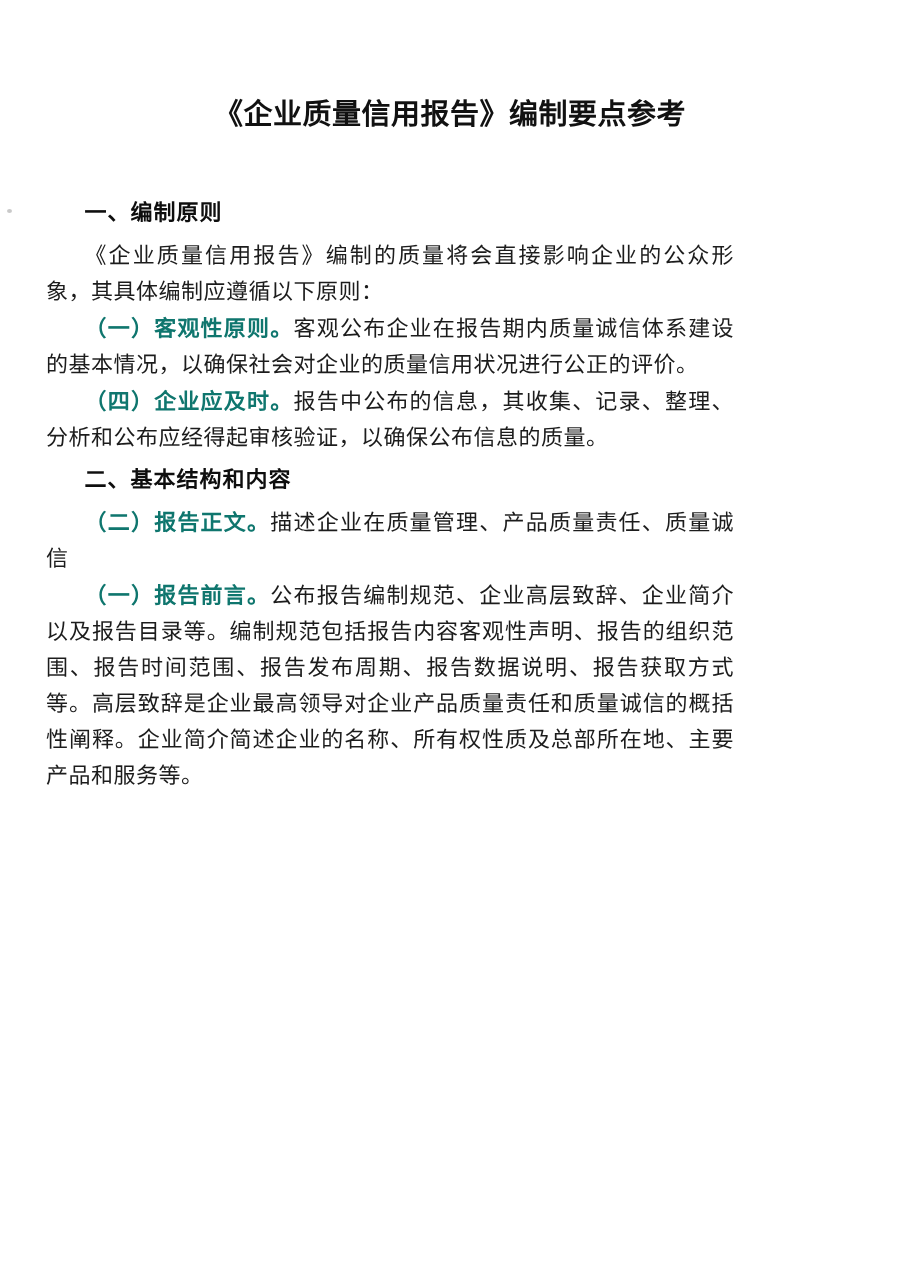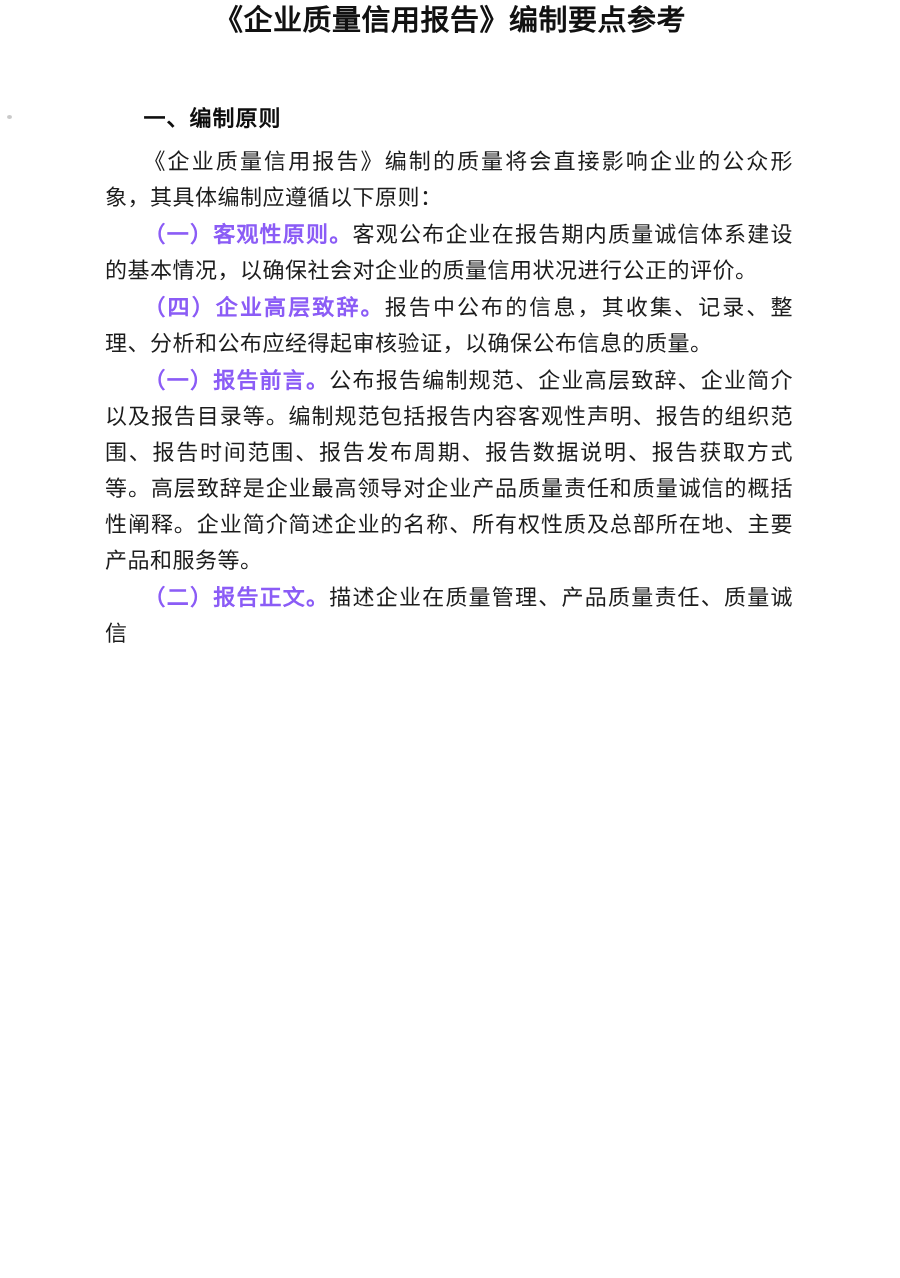--- a/index.html
+++ b/index.html
@@ -20,31 +20,32 @@
   .scan-speck {
     position: absolute;
     left: 7px;
     top: 115px;
     width: 5px;
     height: 4px;
     background: #c9c9c9;
     border-radius: 50%;
   }
   .doc-title {
+    margin-top: 94px;
     text-align: center;
     font-family: "DejaVu Serif", "Liberation Serif", serif;
     font-weight: 700;
     font-size: 29px;
     line-height: 40px;
     color: #111111;
     letter-spacing: 0.5px;
     white-space: nowrap;
   }
   .content {
-    margin: 55px 108px 0 105px;
+    margin: 55px 108px 0 46px;
     width: 688px;
     font-size: 22px;
     line-height: 48px;
     letter-spacing: 0.5px;
     text-align: justify;
     text-justify: inter-ideograph;
     color: #1c1c1c;
   }
   .section-heading {
     font-family: "DejaVu Sans", "Liberation Sans", sans-serif;
@@ -54,37 +55,38 @@
     text-indent: 1.75em;
     color: #0e0e0e;
     letter-spacing: 1px;
   }
   .doc-paragraph {
     text-indent: 1.75em;
     line-height: 36px;
   }
   .para-lead {
     font-weight: 700;
-    color: #8b5cf6;
+    color: #0f766e;
   }
 </style>
 </head>
 <body>
 
 <div class="page">
   <div class="scan-speck"></div>
 
   <h1 class="doc-title">《企业质量信用报告》编制要点参考</h1>
 
   <div class="content" id="sections-root">
       <section class="doc-section">
     <h2 class="section-heading">一、编制原则</h2>
   <p class="doc-paragraph"><b class="para-lead"></b><span class="para-text">《企业质量信用报告》编制的质量将会直接影响企业的公众形象，其具体编制应遵循以下原则：</span></p>
         <p class="doc-paragraph"><b class="para-lead">（一）客观性原则。</b><span class="para-text">客观公布企业在报告期内质量诚信体系建设的基本情况，以确保社会对企业的质量信用状况进行公正的评价。</span></p>
-        <p class="doc-paragraph"><b class="para-lead">（四）企业高层致辞。</b><span class="para-text">报告中公布的信息，其收集、记录、整理、分析和公布应经得起审核验证，以确保公布信息的质量。</span></p>
+        <p class="doc-paragraph"><b class="para-lead">（四）企业应及时。</b><span class="para-text">报告中公布的信息，其收集、记录、整理、分析和公布应经得起审核验证，以确保公布信息的质量。</span></p>
       </section>
       <section class="doc-section">
-  <p class="doc-paragraph"><b class="para-lead">（一）报告前言。</b><span class="para-text">公布报告编制规范、企业高层致辞、企业简介以及报告目录等。编制规范包括报告内容客观性声明、报告的组织范围、报告时间范围、报告发布周期、报告数据说明、报告获取方式等。高层致辞是企业最高领导对企业产品质量责任和质量诚信的概括性阐释。企业简介简述企业的名称、所有权性质及总部所在地、主要产品和服务等。</span></p>
-        <p class="doc-paragraph"><b class="para-lead">（二）报告正文。</b><span class="para-text">描述企业在质量管理、产品质量责任、质量诚信</span></p>
+    <h2 class="section-heading">二、基本结构和内容</h2>
+  <p class="doc-paragraph"><b class="para-lead">（二）报告正文。</b><span class="para-text">描述企业在质量管理、产品质量责任、质量诚信</span></p>
+        <p class="doc-paragraph"><b class="para-lead">（一）报告前言。</b><span class="para-text">公布报告编制规范、企业高层致辞、企业简介以及报告目录等。编制规范包括报告内容客观性声明、报告的组织范围、报告时间范围、报告发布周期、报告数据说明、报告获取方式等。高层致辞是企业最高领导对企业产品质量责任和质量诚信的概括性阐释。企业简介简述企业的名称、所有权性质及总部所在地、主要产品和服务等。</span></p>
       </section>
     </div>
 
 </div>
 
 </body></html>

